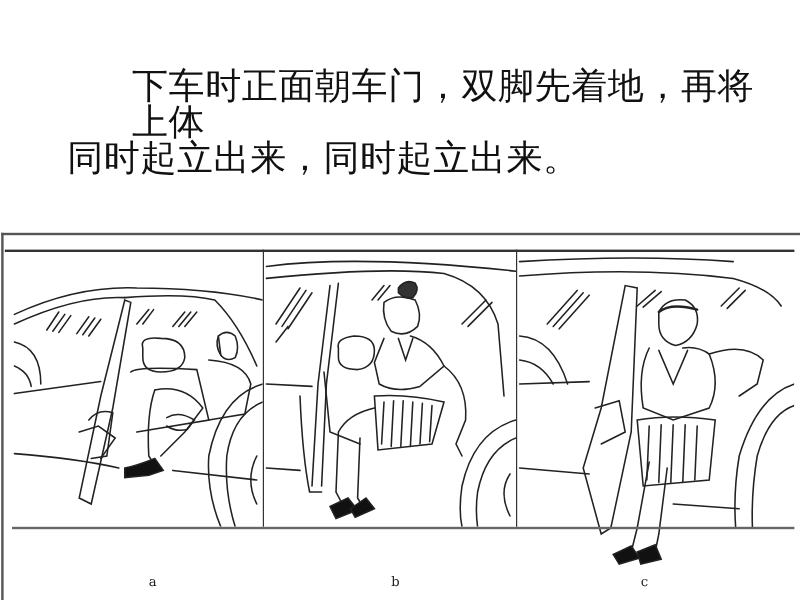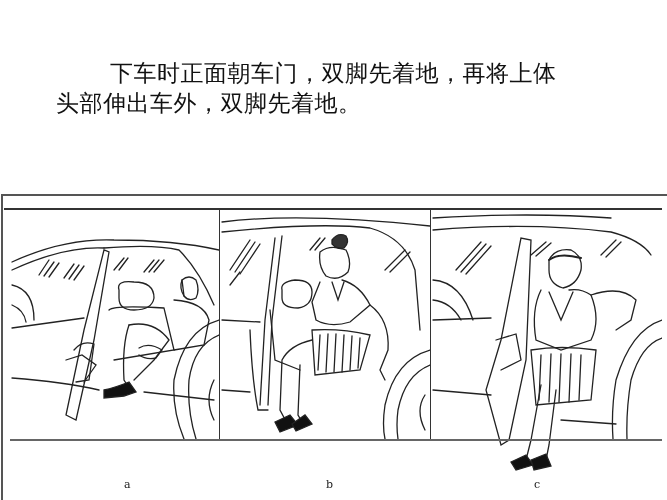--- a/index.html
+++ b/index.html
@@ -1,33 +1,33 @@
 <!DOCTYPE html>
 <html><head>
   <meta charset="utf-8">
   <style>
     html, body { margin: 0; padding: 0; background: #ffffff; }
     body { width: 667px; height: 500px; position: relative; overflow: hidden; font-family: "DejaVu Sans", sans-serif; }
-    .caption { position: absolute; left: 56px; top: 58px; width: 600px; font-size: 23px; line-height: 30px; color: #111; letter-spacing: 0.5px; }
+    .caption { position: absolute; left: 56px; top: 58px; width: 600px; font-size: 30px; line-height: 30px; color: #111; letter-spacing: 0.5px; }
     .caption .line1 { padding-left: 54px; display: block; }
     .caption .line2 { display: block; }
     .frame { position: absolute; left: 1px; top: 194px; width: 666px; height: 306px; border-top: 2px solid #555; border-left: 2px solid #555; box-sizing: border-box; }
     .inner-top { position: absolute; left: 4px; top: 208px; width: 658px; height: 0; border-top: 2px solid #333; }
     .baseline { position: absolute; left: 10px; top: 439px; width: 652px; height: 0; border-top: 2px solid #666; }
     .divider { position: absolute; top: 208px; width: 0; height: 231px; border-left: 1.5px solid #333; }
     .panel { position: absolute; top: 210px; height: 229px; overflow: hidden; }
     .panel svg { width: 100%; height: 100%; display: block; }
     .label { position: absolute; top: 478px; font-family: "DejaVu Serif", serif; font-size: 11px; color: #222; }
   </style>
 </head>
 <body>
 
 <div class="caption">
   <span class="line1">下车时正面朝车门，双脚先着地，再将上体</span>
-  <span class="line2">头部伸出车外，双脚先着地。</span>
+  <span class="line2">同时起立出来，同时起立出来。</span>
 </div>
 
 <div class="frame"></div>
 <div class="inner-top"></div>
 
 <div class="panel" style="left:4px; width:215px;">
   <svg viewBox="0 0 215 229" fill="none" stroke="#222" stroke-width="1.3" stroke-linecap="round">
 
     <path d="M8 52 Q60 28 110 30 Q170 30 215 40"></path>
     <path d="M8 60 Q60 36 100 38"></path>

